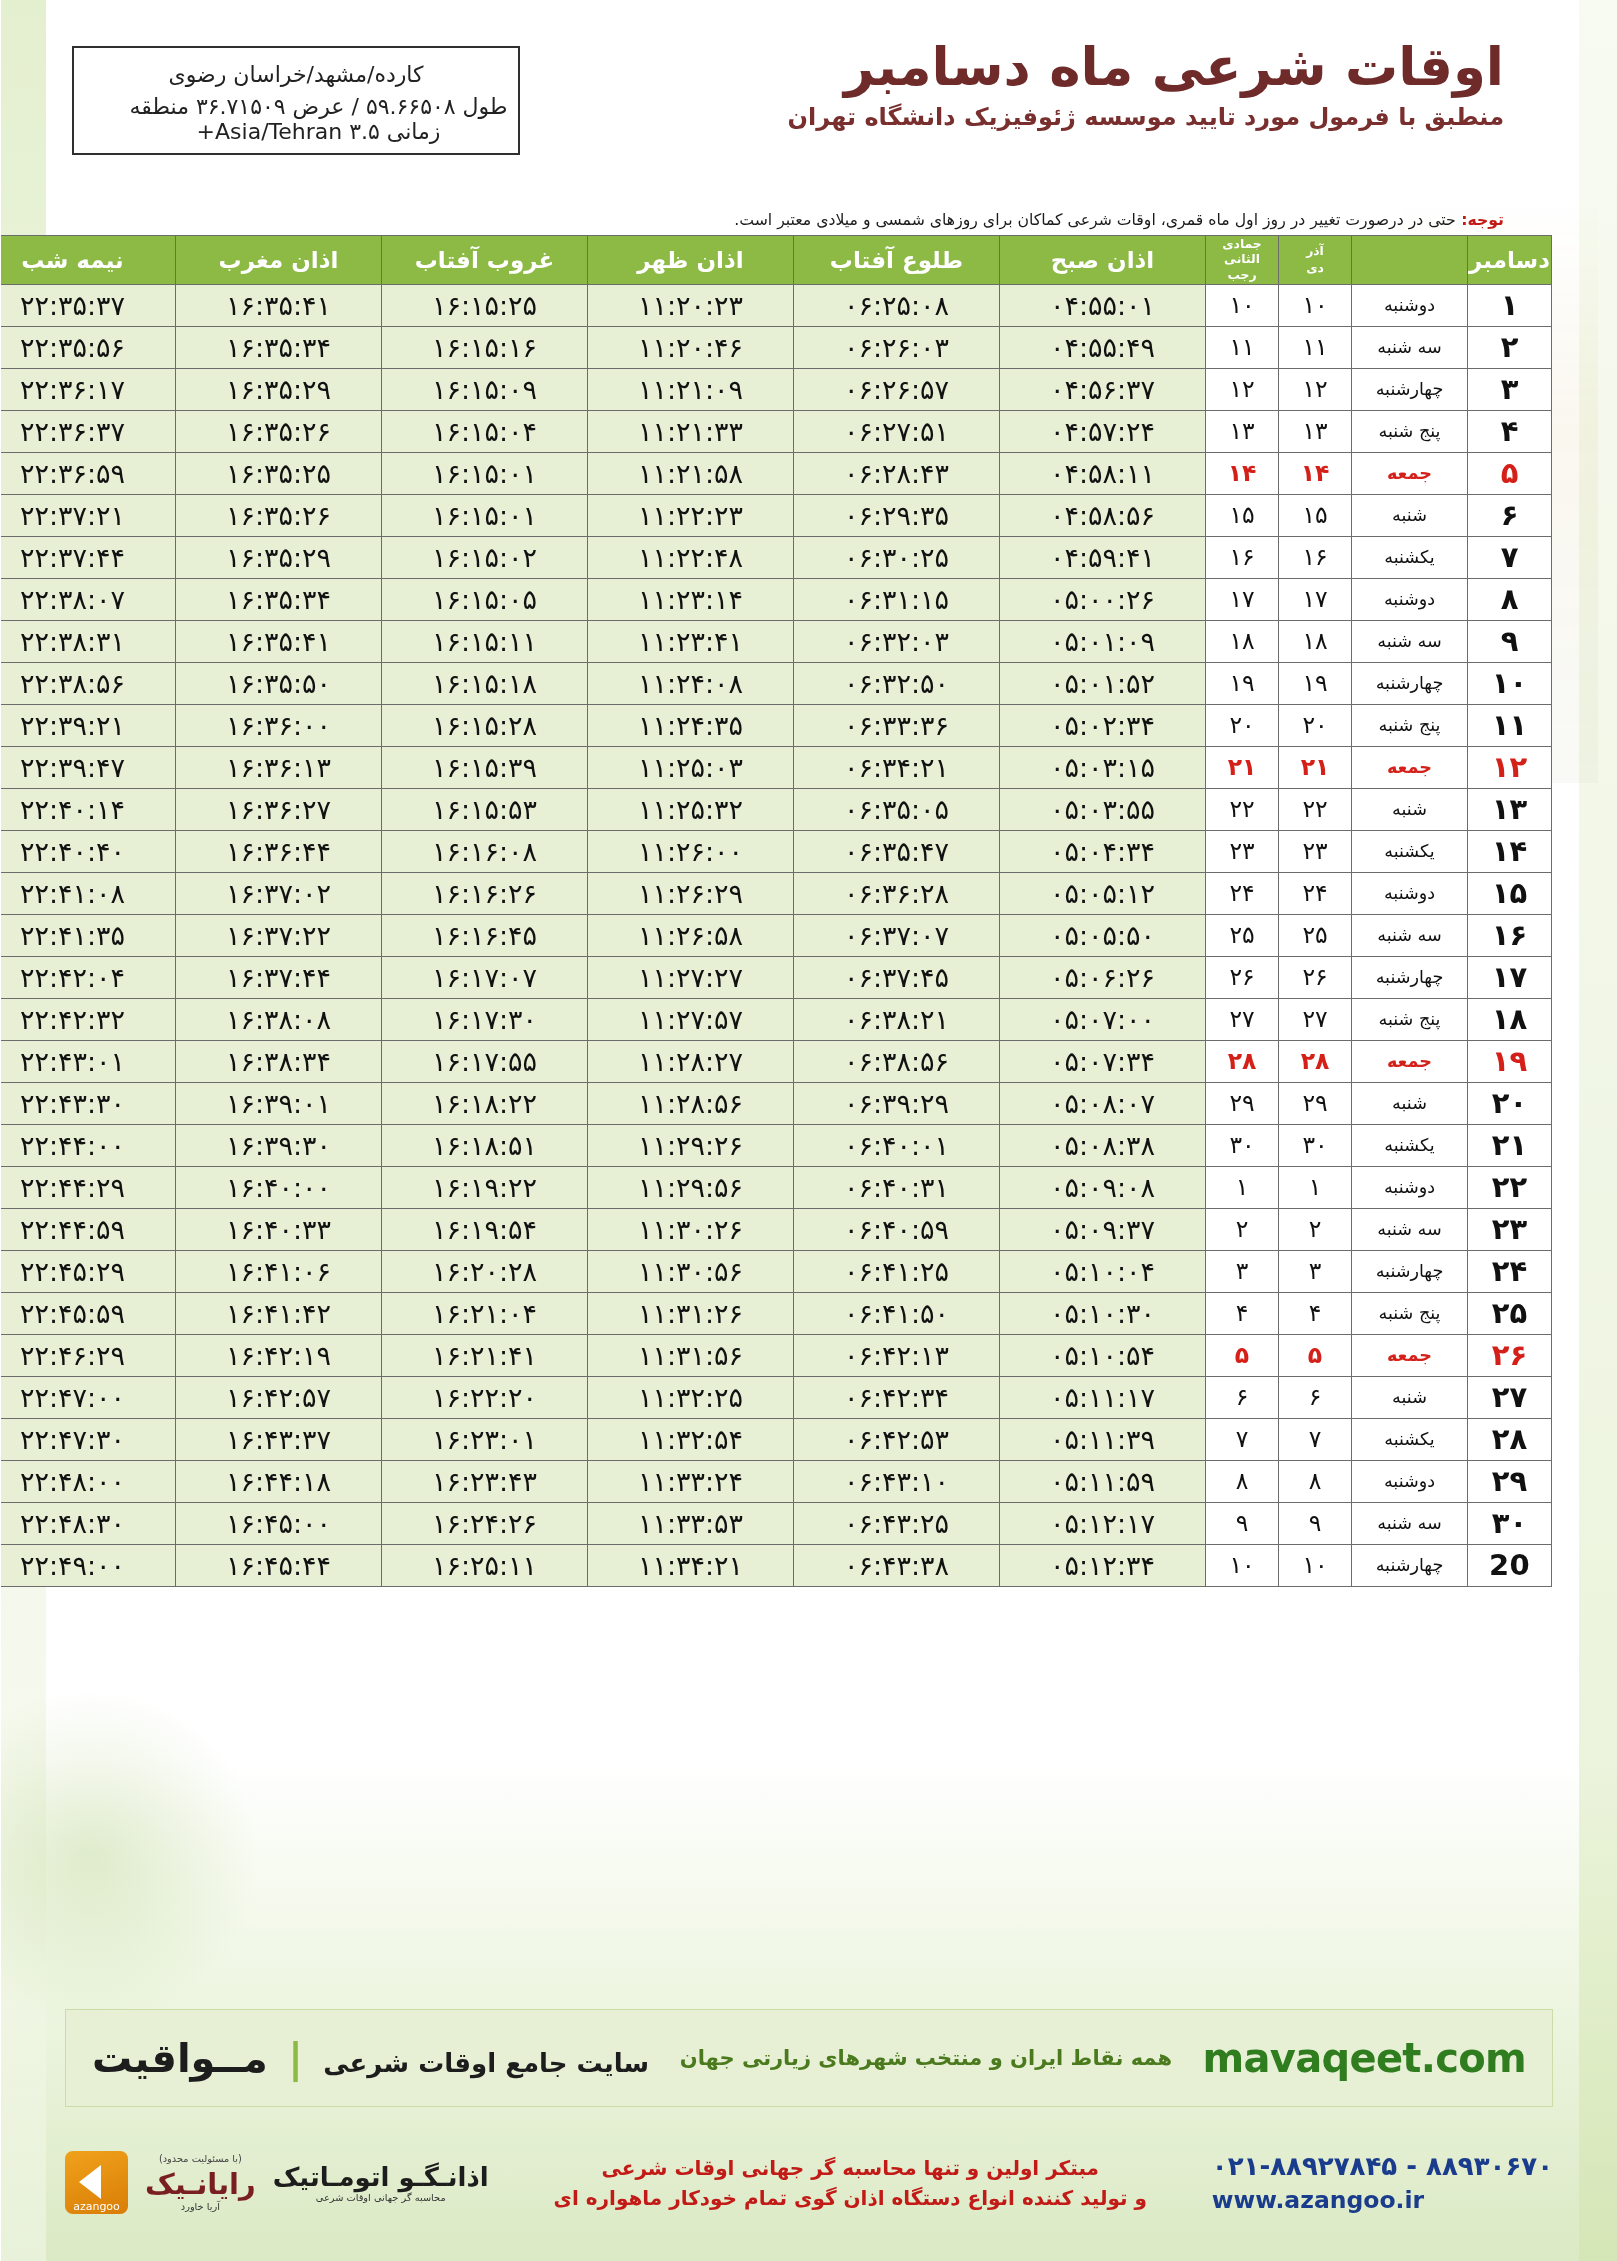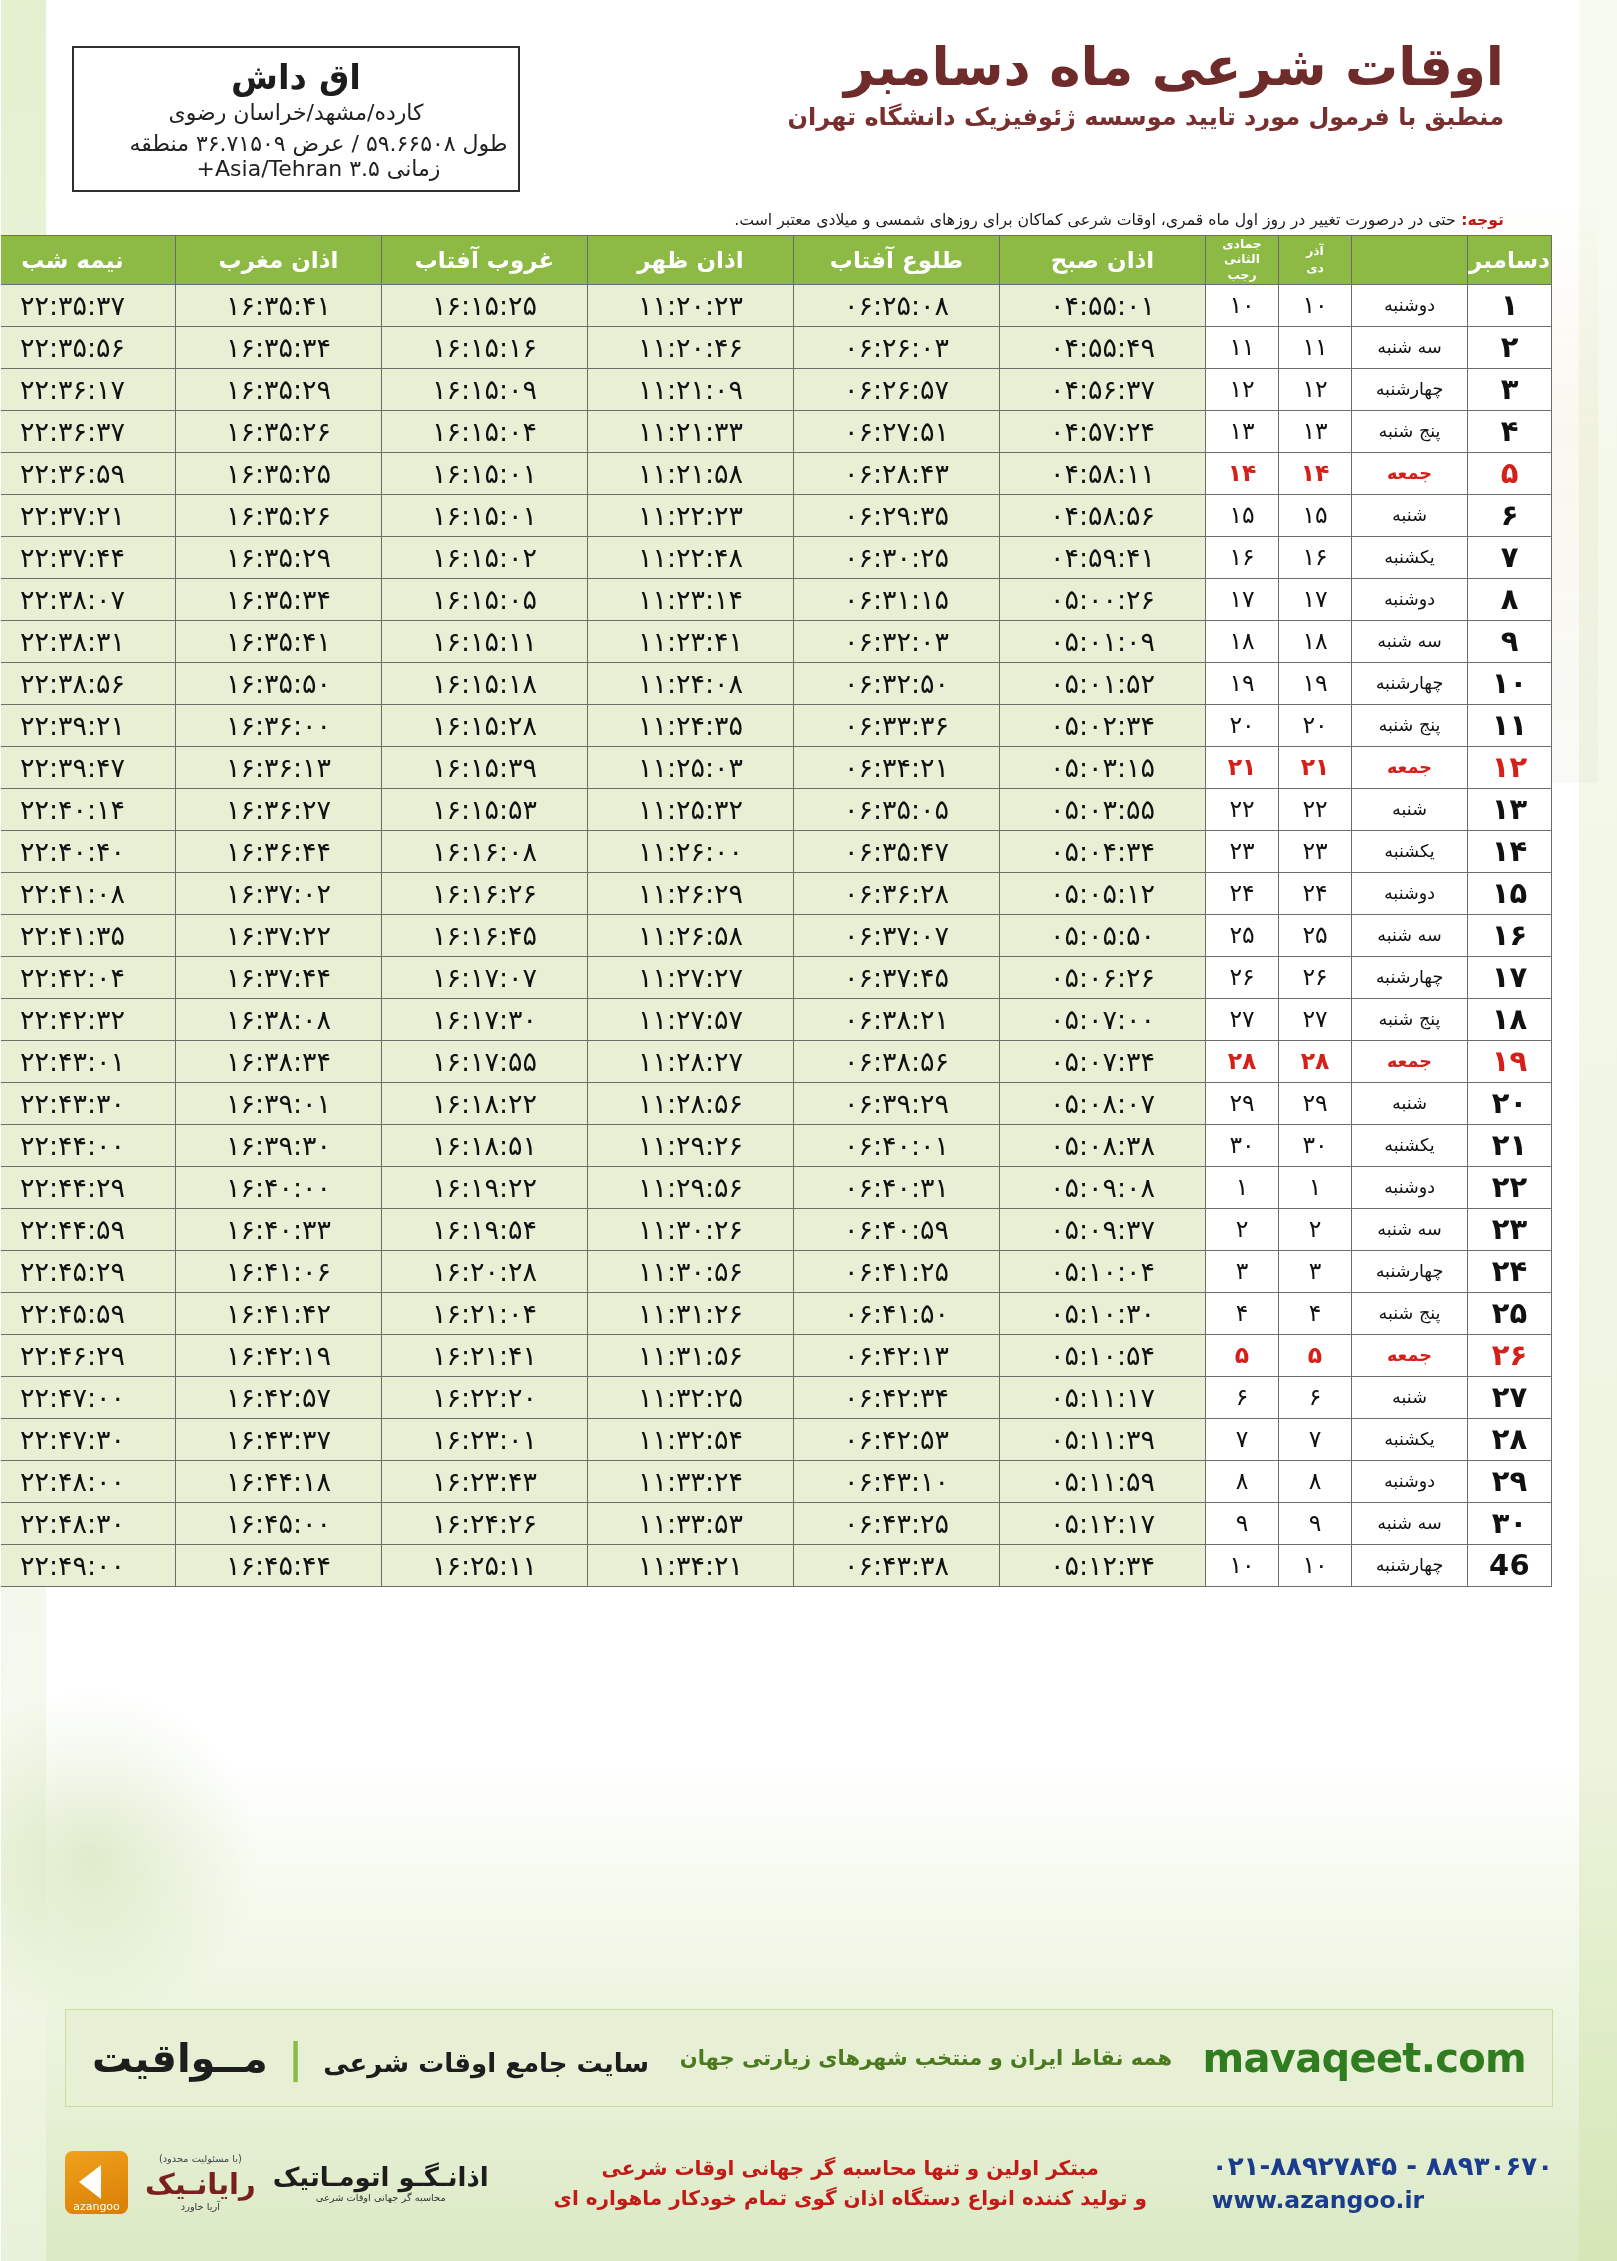--- a/index.html
+++ b/index.html
@@ -348,21 +348,20 @@
 <body>
 
 <div class="bg-left-strip"></div>
 <div class="bg-right-strip"></div>
 <div class="bg-mosque"></div>
 <div class="bg-blob"></div>
 
 <div class="header">
 
   <div class="city-box">
-    <div class="city-name">اق داش</div>
     <div class="city-sub">کارده/مشهد/خراسان رضوی</div>
     <div class="city-coords">طول ۵۹.۶۶۵۰۸ / عرض ۳۶.۷۱۵۰۹ منطقه زمانی Asia/Tehran ۳.۵+</div>
   </div>
 
   <div class="title-block">
     <div class="main-title">اوقات شرعی ماه دسامبر</div>
     <div class="sub-title">منطبق با فرمول مورد تایید موسسه ژئوفیزیک دانشگاه تهران</div>
   </div>
 </div>
 
@@ -760,21 +759,21 @@
           <td class="hnum">۹</td>
           <td class="hnum">۹</td>
           <td class="time">۰۵:۱۲:۱۷</td>
           <td class="time">۰۶:۴۳:۲۵</td>
           <td class="time">۱۱:۳۳:۵۳</td>
           <td class="time">۱۶:۲۴:۲۶</td>
           <td class="time">۱۶:۴۵:۰۰</td>
           <td class="time">۲۲:۴۸:۳۰</td>
         </tr>
         <tr>
-          <td class="daynum">46</td>
+          <td class="daynum">20</td>
           <td class="dow">چهارشنبه</td>
           <td class="hnum">۱۰</td>
           <td class="hnum">۱۰</td>
           <td class="time">۰۵:۱۲:۳۴</td>
           <td class="time">۰۶:۴۳:۳۸</td>
           <td class="time">۱۱:۳۴:۲۱</td>
           <td class="time">۱۶:۲۵:۱۱</td>
           <td class="time">۱۶:۴۵:۴۴</td>
           <td class="time">۲۲:۴۹:۰۰</td>
         </tr>

